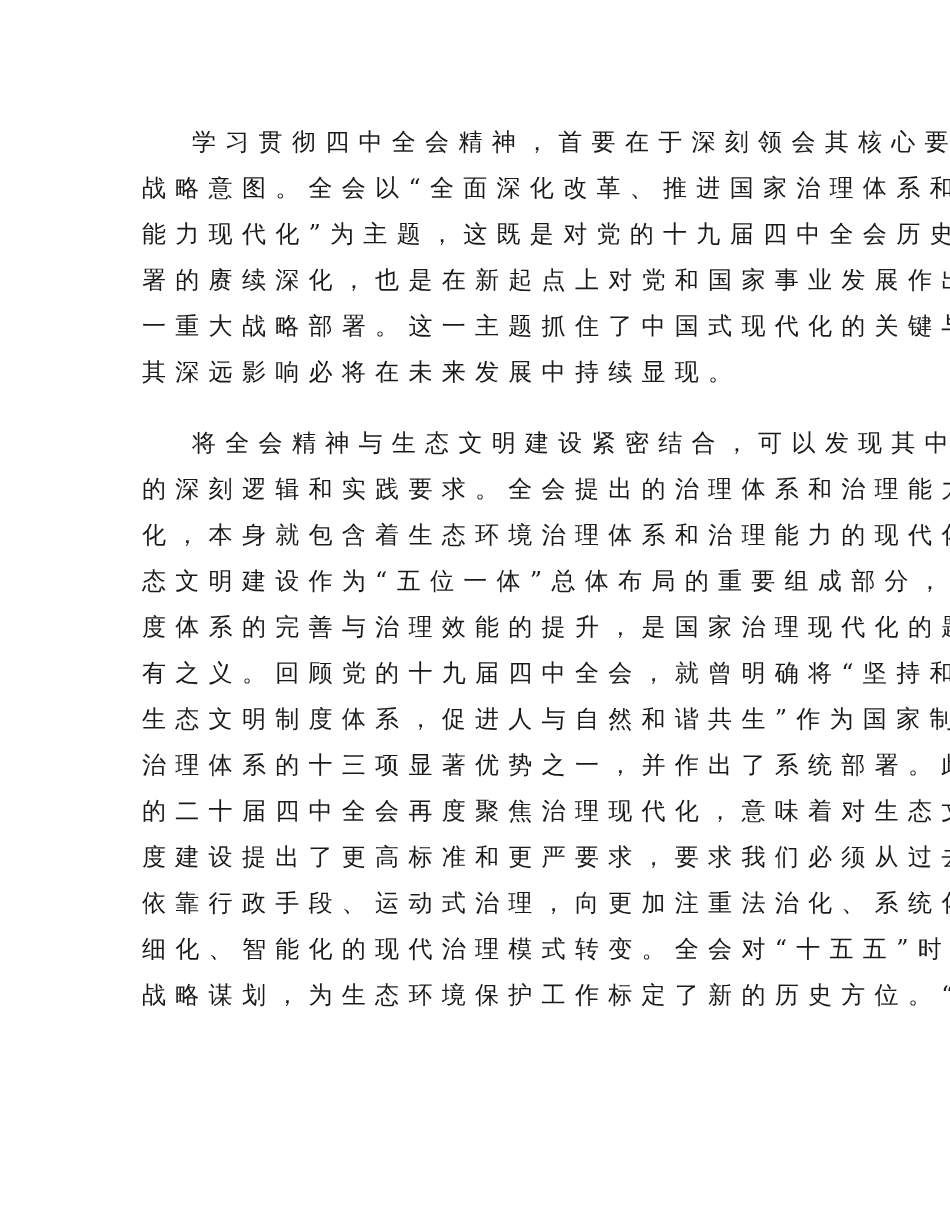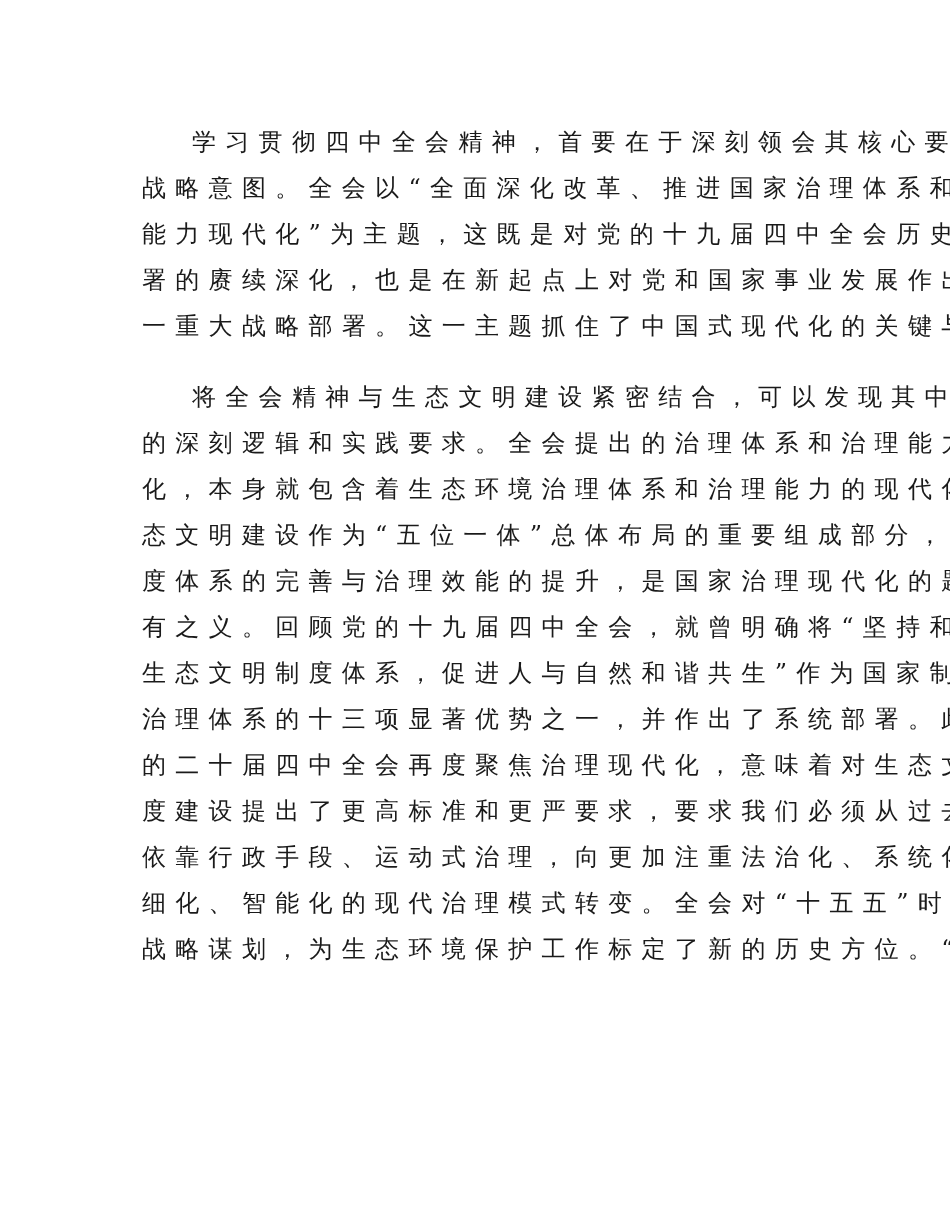--- a/index.html
+++ b/index.html
@@ -45,20 +45,21 @@
 </head>
 <body>
 
 <div class="page">
   <p class="para">
     <span class="line first">学习贯彻四中全会精神，首要在于深刻领会其核心要义和</span>
     <span class="line">战略意图。全会以“全面深化改革、推进国家治理体系和治理</span>
     <span class="line">能力现代化”为主题，这既是对党的十九届四中全会历史性部</span>
     <span class="line">署的赓续深化，也是在新起点上对党和国家事业发展作出的又</span>
     <span class="line">一重大战略部署。这一主题抓住了中国式现代化的关键与根本，</span>
+    <span class="line">其深远影响必将在未来发展中持续显现。</span>
   </p>
   <p class="para">
     <span class="line first">将全会精神与生态文明建设紧密结合，可以发现其中蕴含</span>
     <span class="line">的深刻逻辑和实践要求。全会提出的治理体系和治理能力现代</span>
     <span class="line">化，本身就包含着生态环境治理体系和治理能力的现代化。生</span>
     <span class="line">态文明建设作为“五位一体”总体布局的重要组成部分，其制</span>
     <span class="line">度体系的完善与治理效能的提升，是国家治理现代化的题中应</span>
     <span class="line">有之义。回顾党的十九届四中全会，就曾明确将“坚持和完善</span>
     <span class="line">生态文明制度体系，促进人与自然和谐共生”作为国家制度和</span>
     <span class="line">治理体系的十三项显著优势之一，并作出了系统部署。此次党</span>

